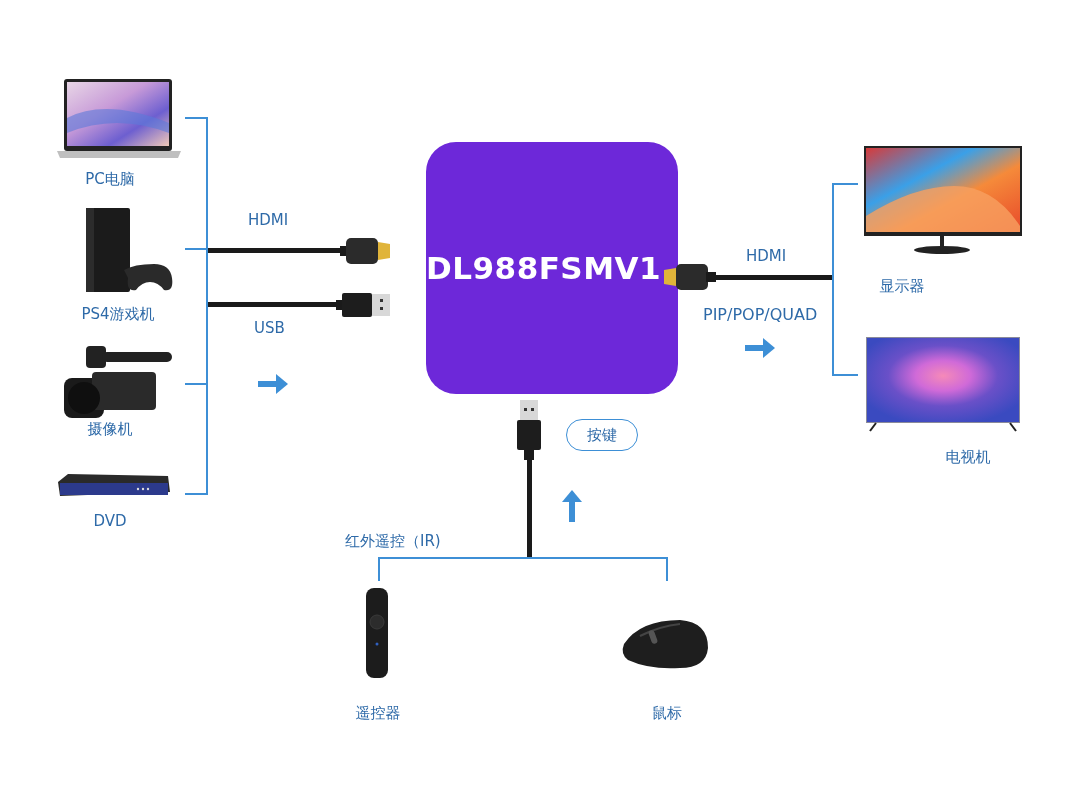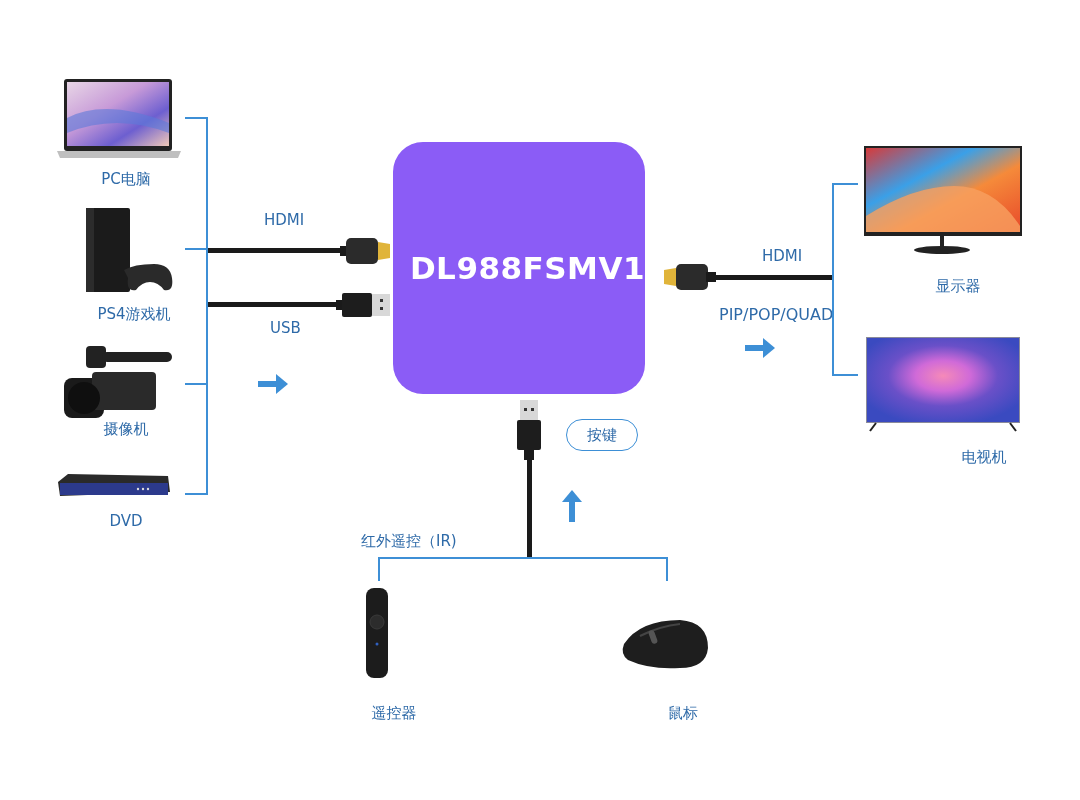--- a/index.html
+++ b/index.html
@@ -1,23 +1,23 @@
 <!DOCTYPE html>
 <html><head>
 <meta charset="utf-8">
 <style>
   * { box-sizing: border-box; margin: 0; padding: 0; }
   body { width: 1080px; height: 800px; background: #ffffff; position: relative; overflow: hidden;
          font-family: "DejaVu Sans", "Liberation Sans", sans-serif; }
   .abs { position: absolute; }
-  .label { position: absolute; color: #2e6aa8; font-size: 15px; text-align: center; white-space: nowrap; margin-left: 16px; }
+  .label { position: absolute; color: #2e6aa8; font-size: 15px; text-align: center; white-space: nowrap; }
   .bline { position: absolute; background: #3d8fd6; }
   .cable { position: absolute; background: #1a1a1a; }
-  #hub { position: absolute; left: 393px; top: 142px; width: 252px; height: 252px; background: #8b5cf6;
-         border-radius: 30px; display: flex; align-items: center; justify-content: flex-end; }
+  #hub { position: absolute; left: 426px; top: 142px; width: 252px; height: 252px; background: #6d28d9;
+         border-radius: 30px; display: flex; align-items: center; justify-content: flex-start; }
   #hub span { color: #fff; font-size: 31px; font-weight: 600; letter-spacing: 0.5px; font-family: "DejaVu Sans", sans-serif; }
   .pill { position: absolute; left: 566px; top: 419px; width: 72px; height: 32px; border: 1px solid #3d8fd6;
           border-radius: 16px; color: #2e6aa8; font-size: 15px; display: flex; align-items: center; justify-content: center; font-family: Liberation Mono, monospace; }
 </style>
 </head>
 <body>
 
 <svg class="abs" style="left:56px;top:78px" width="126" height="86" viewBox="0 0 126 86">
   <defs>
       <linearGradient id="lg1" x1="0" y1="0" x2="1" y2="1">
@@ -115,21 +115,21 @@
         <stop offset="0.6" stop-color="#f58a3a"></stop>
         <stop offset="1" stop-color="#e84a2a"></stop>
       </linearGradient>
     </defs>
   <rect x="0" y="0" width="158" height="90" fill="#222"></rect>
   <rect x="2" y="2" width="154" height="84" fill="url(#mg)"></rect>
   <path d="M2 70 Q50 40 90 40 Q130 40 156 80 L156 86 L2 86Z" fill="#f8a060" opacity="0.8"></path>
   <rect x="76" y="90" width="4" height="12" fill="#222"></rect>
   <ellipse cx="78" cy="104" rx="28" ry="4" fill="#222"></ellipse>
 </svg>
-<div class="label" style="left:902px;top:277px;width:80px">显示器</div>
+<div class="label" style="left:862px;top:277px;width:80px">显示器</div>
 
 <svg class="abs" style="left:866px;top:337px" width="154" height="96" viewBox="0 0 154 96">
   <defs>
       <radialGradient id="tg" cx="0.5" cy="0.45" r="0.6">
     <stop offset="0" stop-color="#f58ab8"></stop>
         <stop offset="0.3" stop-color="#d06ad8"></stop>
         <stop offset="0.6" stop-color="#6a50c8"></stop>
         <stop offset="1" stop-color="#3a4ac0"></stop>
       </radialGradient>
     </defs>

